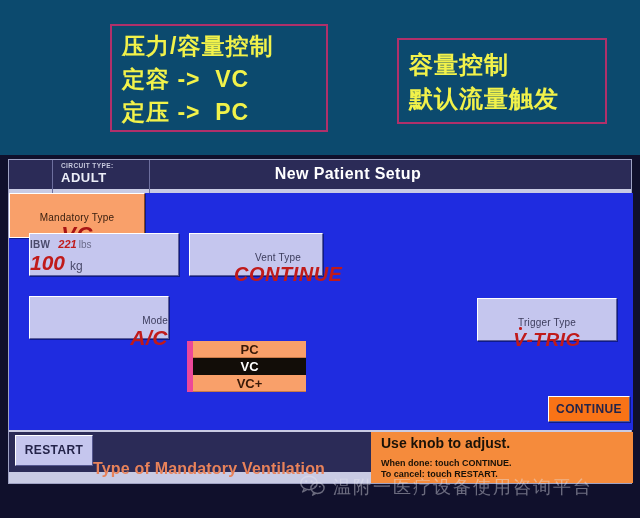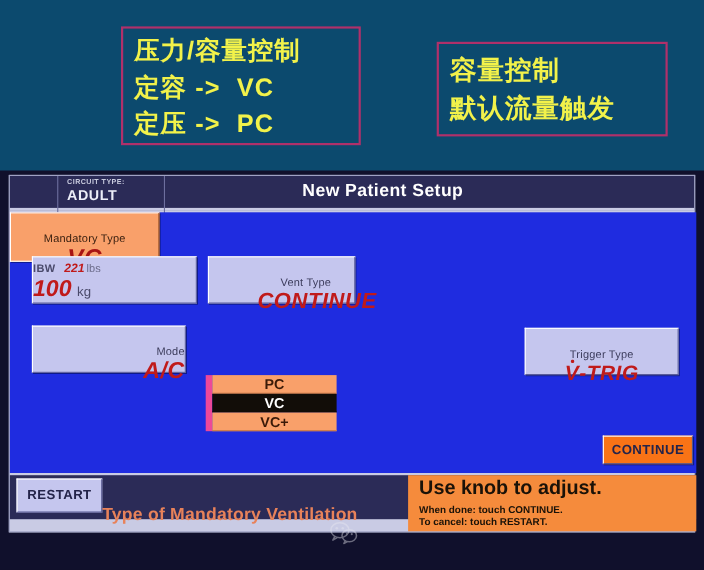--- a/index.html
+++ b/index.html
@@ -292,21 +292,21 @@
     position: absolute;
     left: 362px; top: 0;
     width: 262px; height: 51px;
     background: #f58b3c;
     box-sizing: border-box;
     padding: 4px 0 0 10px;
   }
   #help-primary {
     display: block;
     color: #1a1208;
-    font-size: 18px;
+    font-size: 14px;
     font-weight: bold;
     line-height: 15px;
   }
   .help-secondary {
     display: block;
     color: #1a1208;
     font-size: 9px;
     font-weight: bold;
     line-height: 10.5px;
   }
@@ -422,15 +422,16 @@
         <ellipse cx="9" cy="8" rx="8.2" ry="6.8" fill="none" stroke="#e8e8f0" stroke-width="1.4"></ellipse>
         <path d="M4.5 13.3 L2.6 17 L6.6 14.8" fill="none" stroke="#e8e8f0" stroke-width="1.4" stroke-linejoin="round"></path>
         <circle cx="6.2" cy="6.3" r="1.15" fill="#e8e8f0"></circle>
         <circle cx="11.6" cy="6.3" r="1.15" fill="#e8e8f0"></circle>
         <ellipse cx="17.5" cy="13" rx="6.6" ry="5.5" fill="none" stroke="#e8e8f0" stroke-width="1.4"></ellipse>
         <path d="M14 17.2 L12.6 20.2 L15.8 18.4" fill="none" stroke="#e8e8f0" stroke-width="1.4" stroke-linejoin="round"></path>
         <circle cx="15.3" cy="11.6" r="0.95" fill="#e8e8f0"></circle>
         <circle cx="19.8" cy="11.6" r="0.95" fill="#e8e8f0"></circle>
       </svg>
     </span>
+    <span id="watermark-text">温附一医疗设备使用咨询平台</span>
   </div>
 
 </div>
 
 </body></html>

